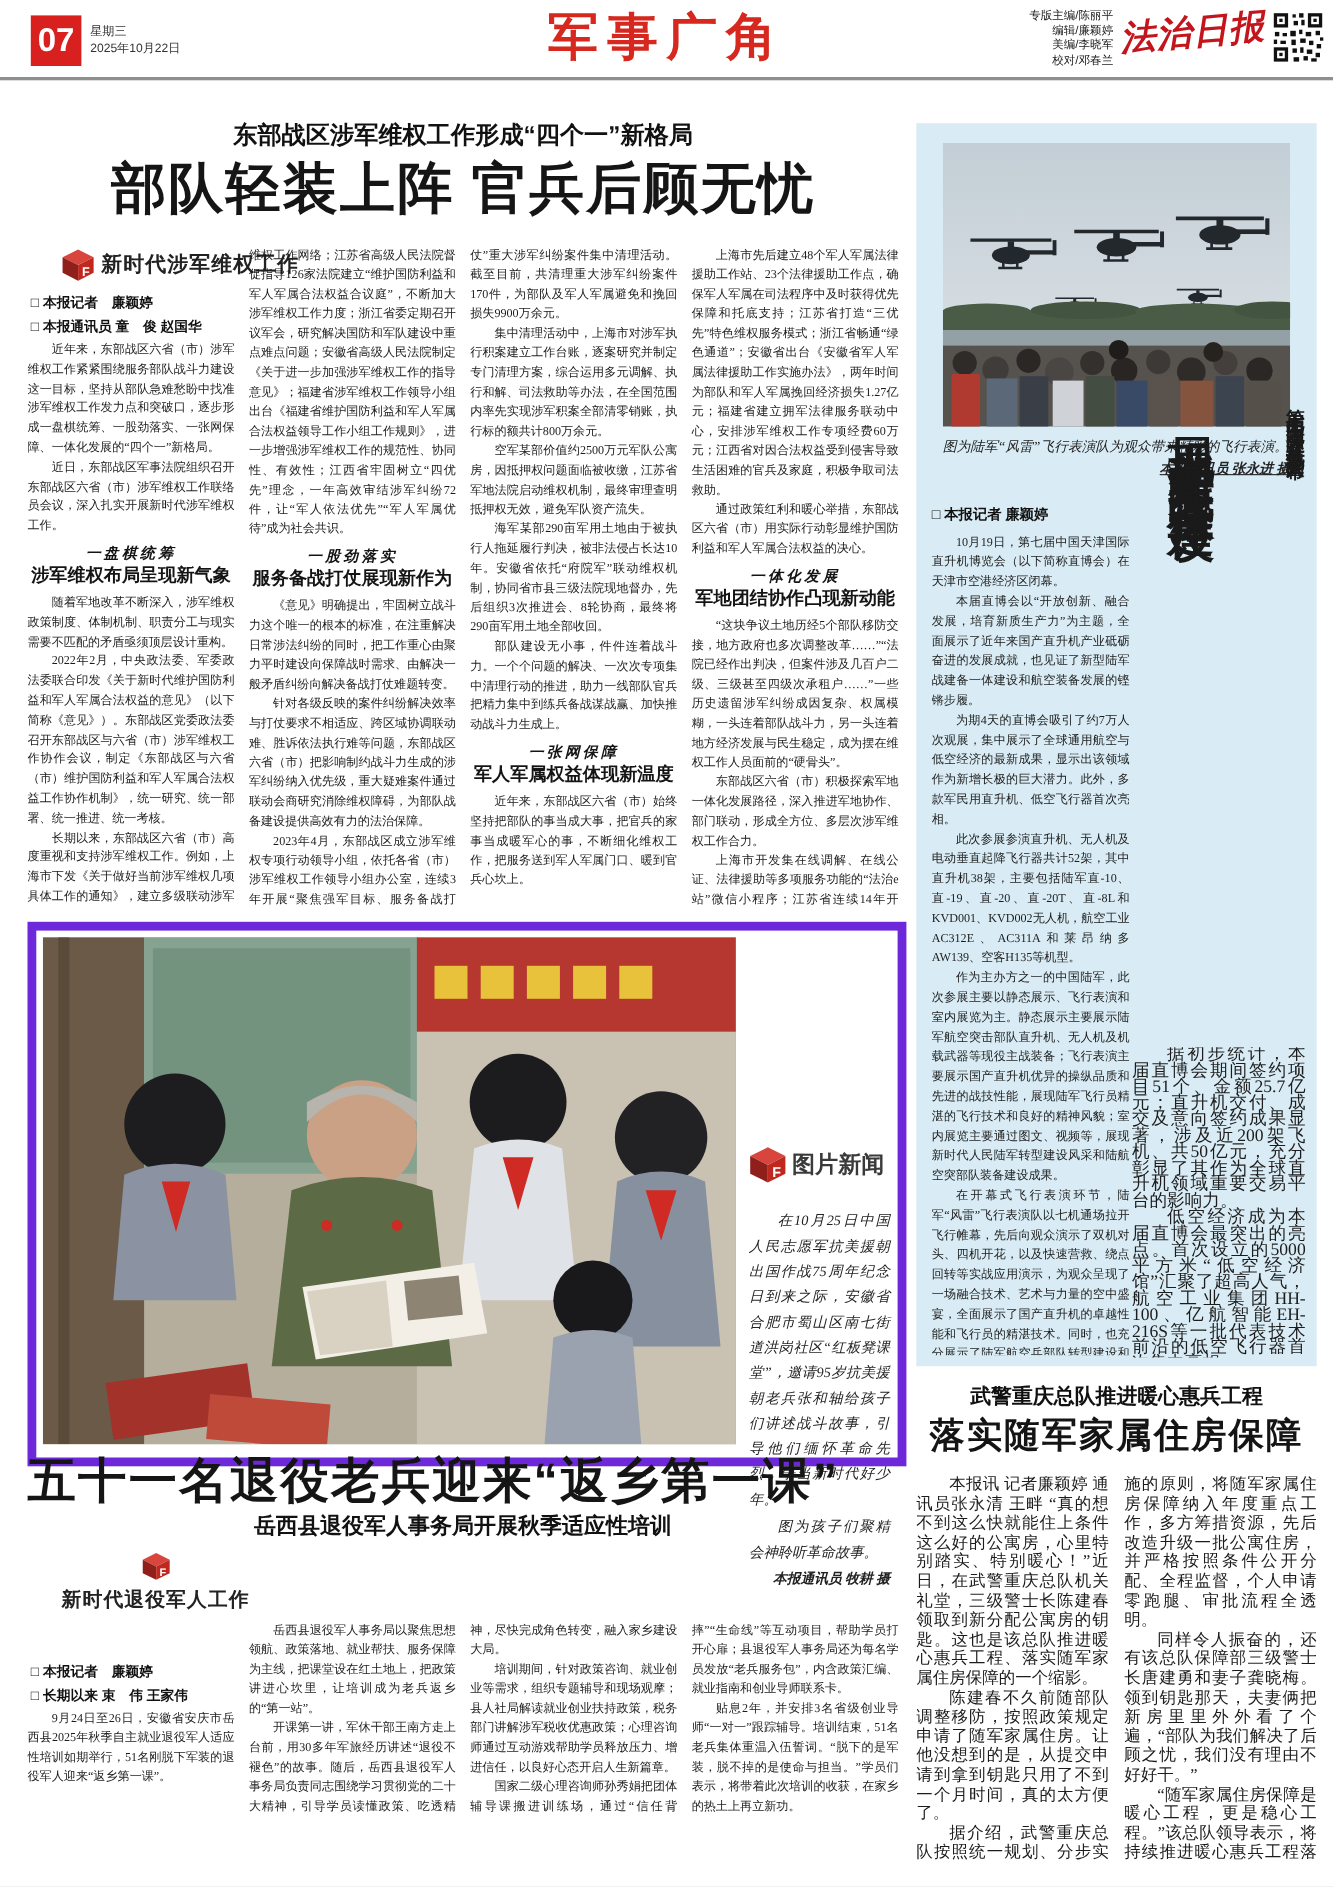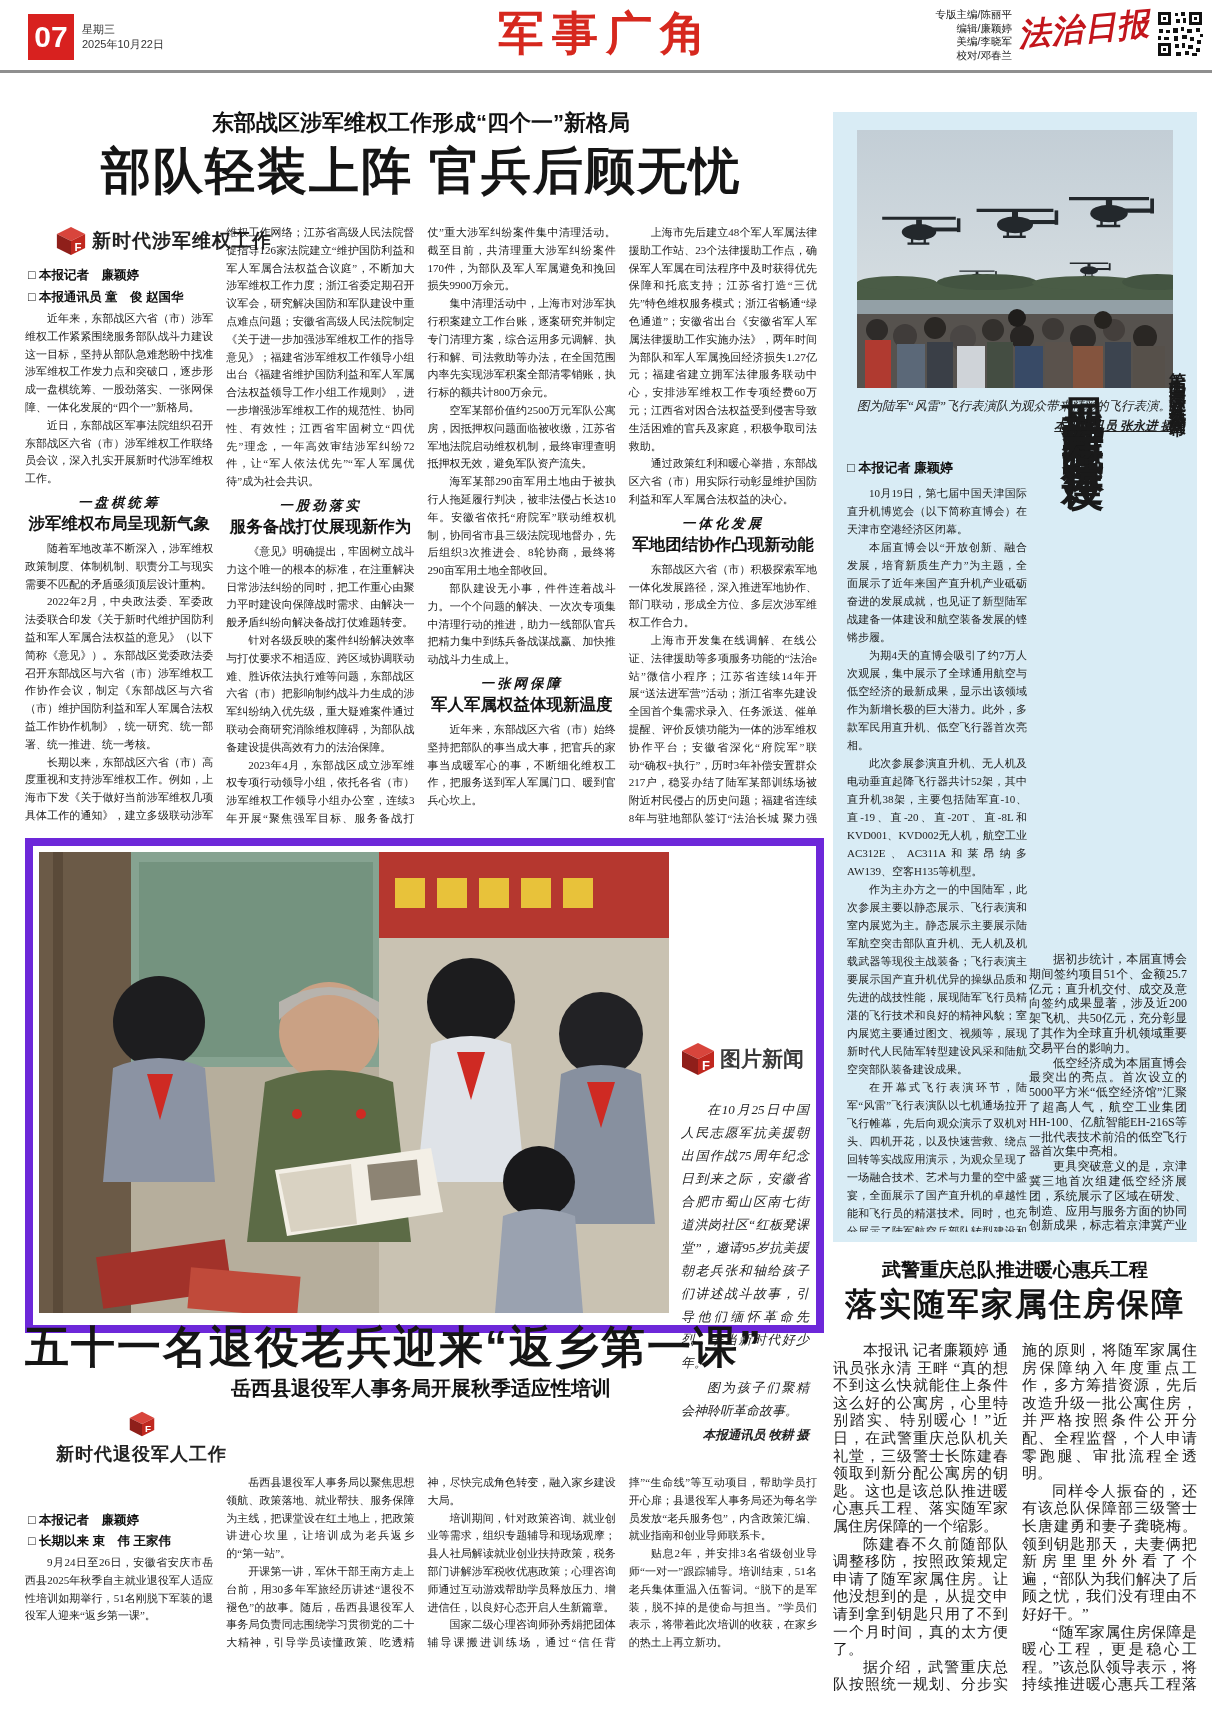--- a/index.html
+++ b/index.html
@@ -50,21 +50,21 @@
   .h-caption{position:absolute;left:24px;top:284px;width:316px;font:italic 12.5px/20px "Liberation Serif",serif;color:#222;text-align:justify;}
   .h-credit{text-align:right;font-weight:700;text-decoration:underline;}
   .h-byline{position:absolute;left:14px;top:348px;font:700 13px/16px "Liberation Sans",sans-serif;color:#111;}
   .h-left{position:absolute;left:14px;top:372px;width:180px;height:748px;overflow:hidden;
           font-size:11px;line-height:18px;text-align:justify;}
   .v-kicker{position:absolute;right:8px;top:246px;height:430px;writing-mode:vertical-rl;
           font:700 17px "Liberation Sans",sans-serif;letter-spacing:3px;color:#1a1a1a;}
   .v-main{position:absolute;left:222px;top:252px;height:580px;writing-mode:vertical-rl;
           font:900 42px "Liberation Sans",sans-serif;letter-spacing:6px;color:#1a1a1a;}
   .h-right{position:absolute;left:196px;top:840px;width:158px;height:282px;overflow:hidden;
-          font-size:12px;line-height:14.8px;text-align:justify;}
+          font-size:16px;line-height:14.8px;text-align:justify;}
   
   .hz-kicker{position:absolute;left:833px;top:1258px;width:364px;text-align:center;
           font:700 19px/23px "Liberation Sans",sans-serif;color:#111;}
   .hz-headline{position:absolute;left:833px;top:1284px;width:364px;text-align:center;
           font:900 32px/40px "Liberation Sans",sans-serif;letter-spacing:2px;color:#141414;}
   .hz-body{position:absolute;left:833px;top:1342px;width:364px;height:369px;overflow:hidden;
           column-count:2;column-gap:14px;font-size:15px;line-height:17.6px;text-align:justify;}
   
   .v-kicker2{position:absolute;left:25px;top:1376px;width:792px;text-align:center;
           font:700 20px/24px "Liberation Sans",sans-serif;color:#111;}
@@ -200,20 +200,21 @@
         <span class="sh-kicker">一张网保障</span>
         <span class="sh-title">军人军属权益体现新温度</span>
       </div>
       <p class="para">近年来，东部战区六省（市）始终坚持把部队的事当成大事，把官兵的家事当成暖军心的事，不断细化维权工作，把服务送到军人军属门口、暖到官兵心坎上。</p>
       <p class="para">上海市先后建立48个军人军属法律援助工作站、23个法律援助工作点，确保军人军属在司法程序中及时获得优先保障和托底支持；江苏省打造“三优先”特色维权服务模式；浙江省畅通“绿色通道”；安徽省出台《安徽省军人军属法律援助工作实施办法》，两年时间为部队和军人军属挽回经济损失1.27亿元；福建省建立拥军法律服务联动中心，安排涉军维权工作专项经费60万元；江西省对因合法权益受到侵害导致生活困难的官兵及家庭，积极争取司法救助。</p>
       <p class="para">通过政策红利和暖心举措，东部战区六省（市）用实际行动彰显维护国防利益和军人军属合法权益的决心。</p>
       <div class="subhead">
         <span class="sh-kicker">一体化发展</span>
         <span class="sh-title">军地团结协作凸现新动能</span>
       </div>
+      <p class="para">“这块争议土地历经5个部队移防交接，地方政府也多次调整改革……”“法院已经作出判决，但案件涉及几百户二级、三级甚至四级次承租户……”一些历史遗留涉军纠纷成因复杂、权属模糊，一头连着部队战斗力，另一头连着地方经济发展与民生稳定，成为摆在维权工作人员面前的“硬骨头”。</p>
       <p class="para">东部战区六省（市）积极探索军地一体化发展路径，深入推进军地协作、部门联动，形成全方位、多层次涉军维权工作合力。</p>
       <p class="para">上海市开发集在线调解、在线公证、法律援助等多项服务功能的“法治e站”微信小程序；江苏省连续14年开展“送法进军营”活动；浙江省率先建设全国首个集需求录入、任务派送、催单提醒、评价反馈功能为一体的涉军维权协作平台；安徽省深化“府院军”联动“确权+执行”，历时3年补偿安置群众217户，稳妥办结了陆军某部训练场被附近村民侵占的历史问题；福建省连续8年与驻地部队签订“法治长城 聚力强军”法律服务保障协作机制协议；江西省实现涉军维权“掌上办”，大大提升维权服务实效性和便捷性。</p>
     </div>
 
   <div class="photo-box">
     <div class="big-photo">
       <svg viewBox="0 0 630 461" width="630" height="461">
         <rect width="630" height="461" fill="#b6ae9c"></rect>
         <rect x="0" y="0" width="92" height="461" fill="#6b5a47"></rect>
         <rect x="14" y="0" width="10" height="461" fill="#5a4a39"></rect>

